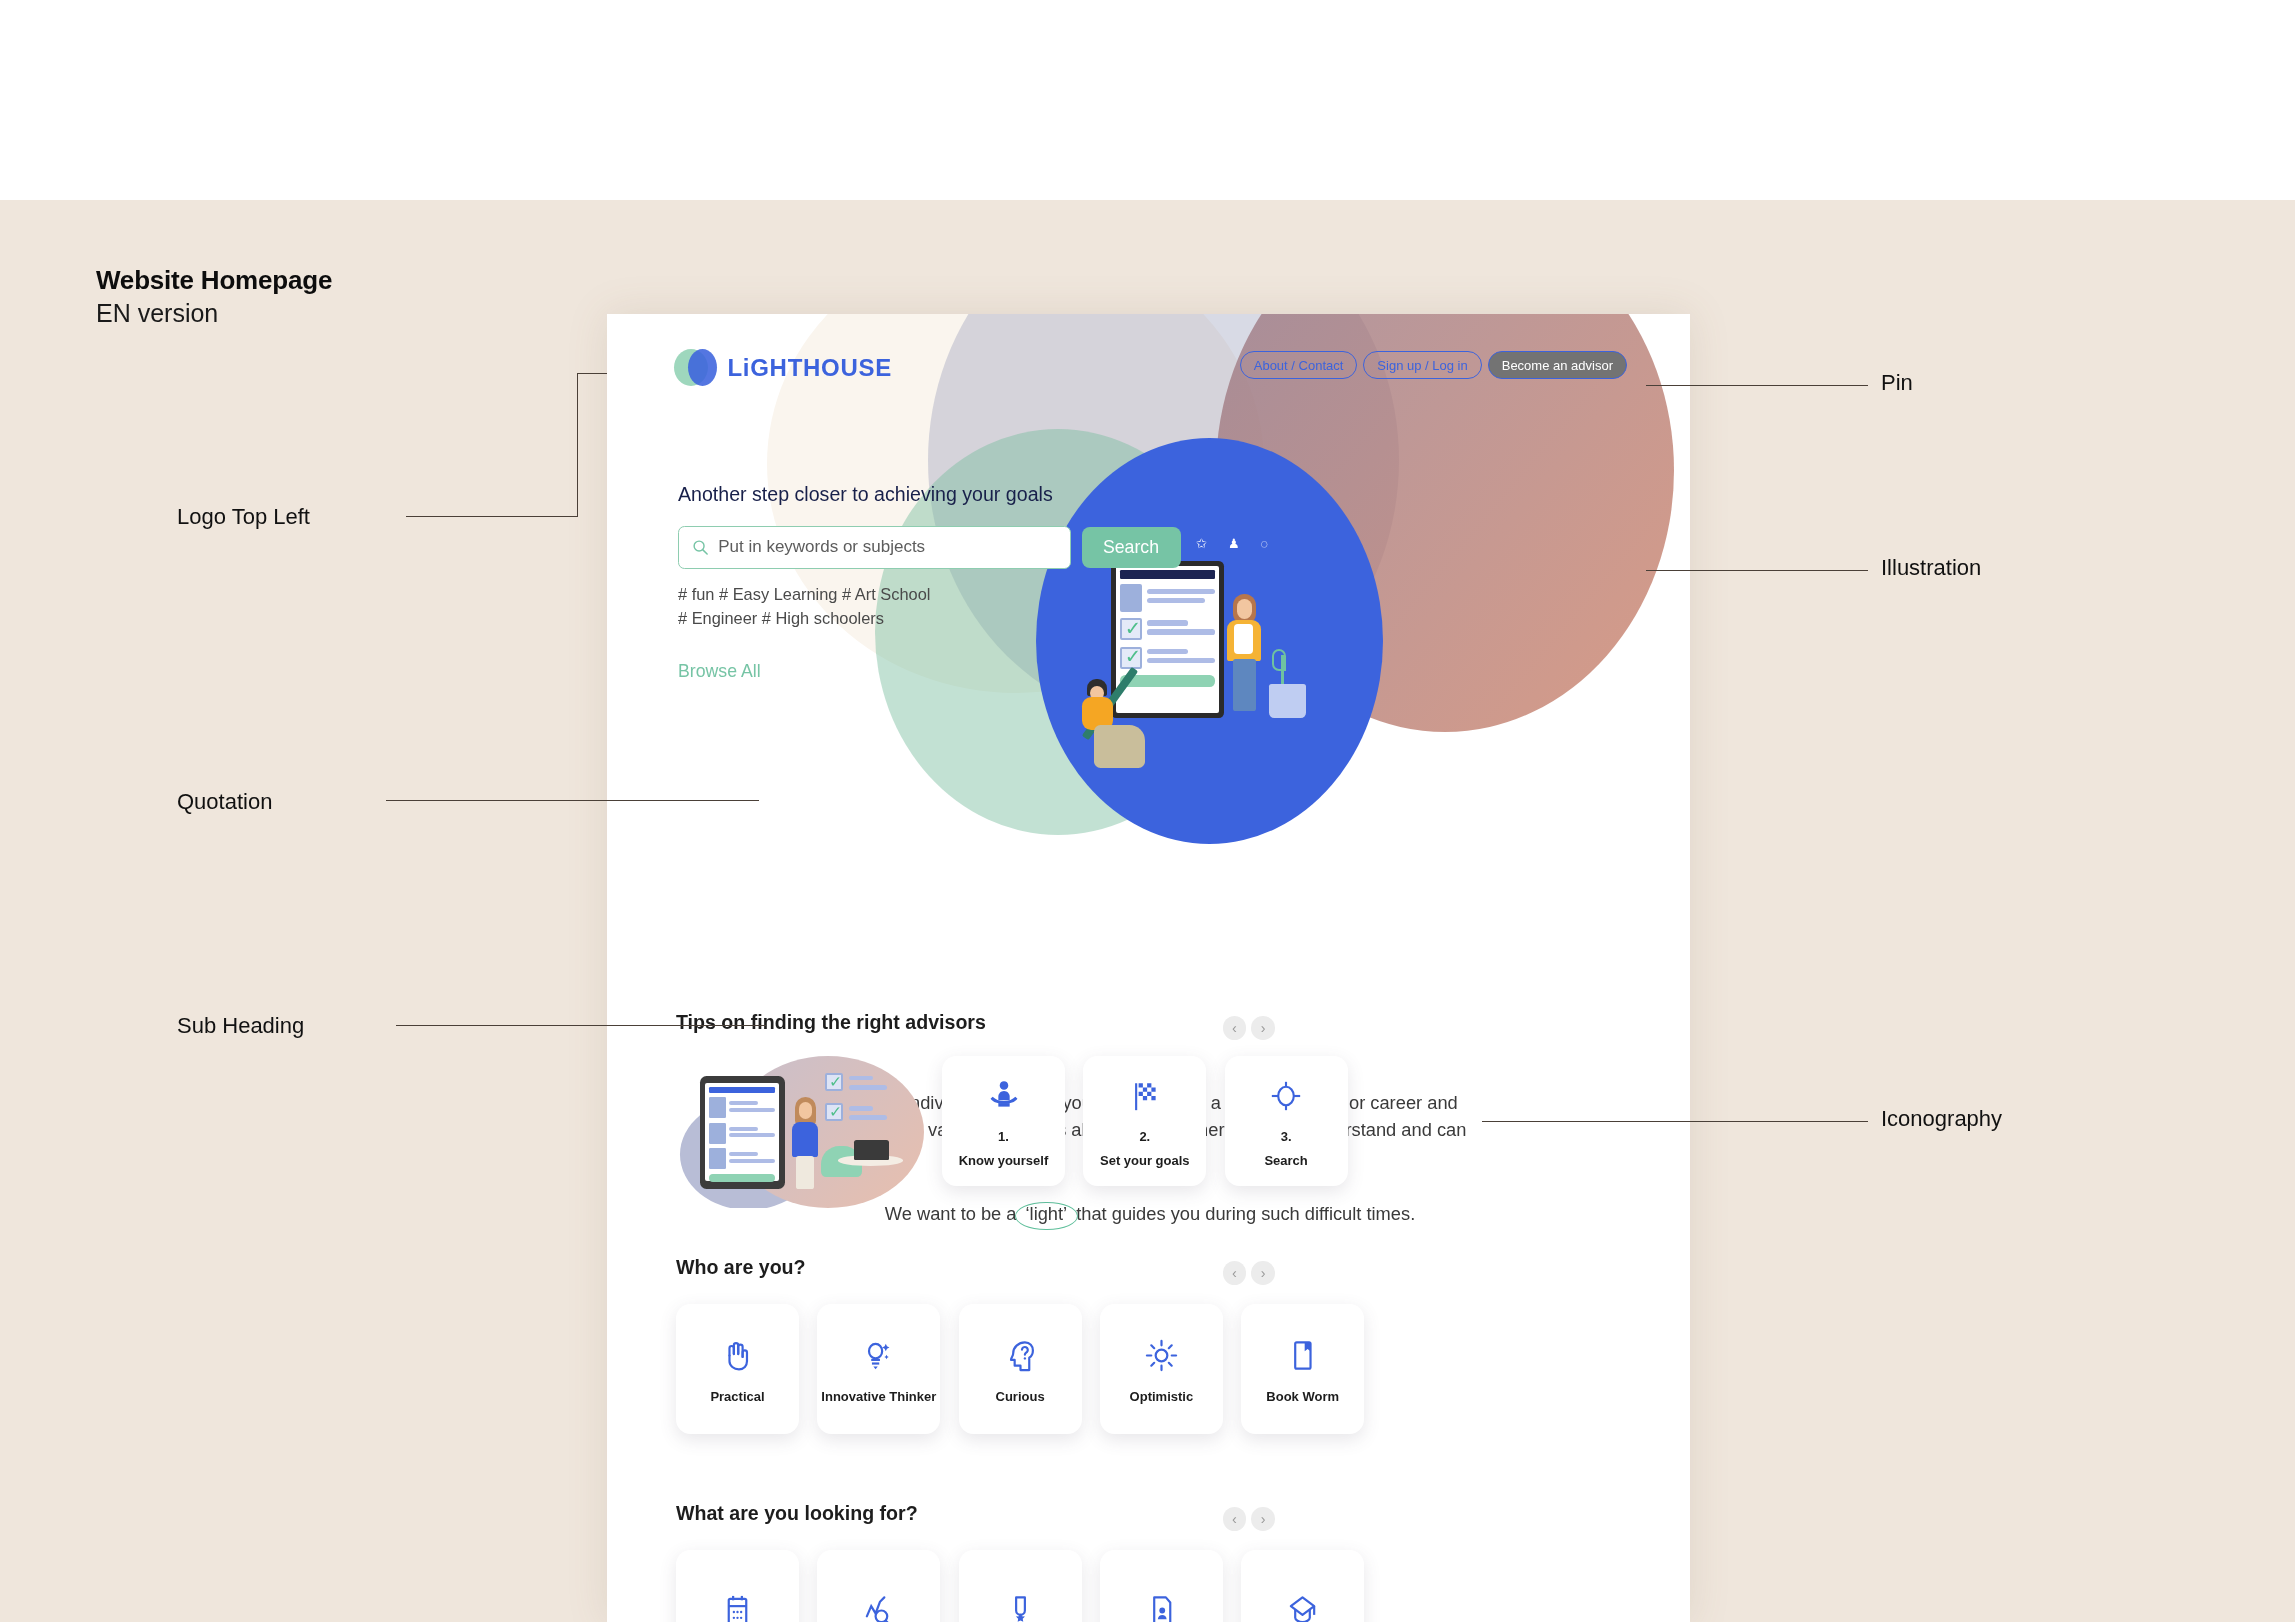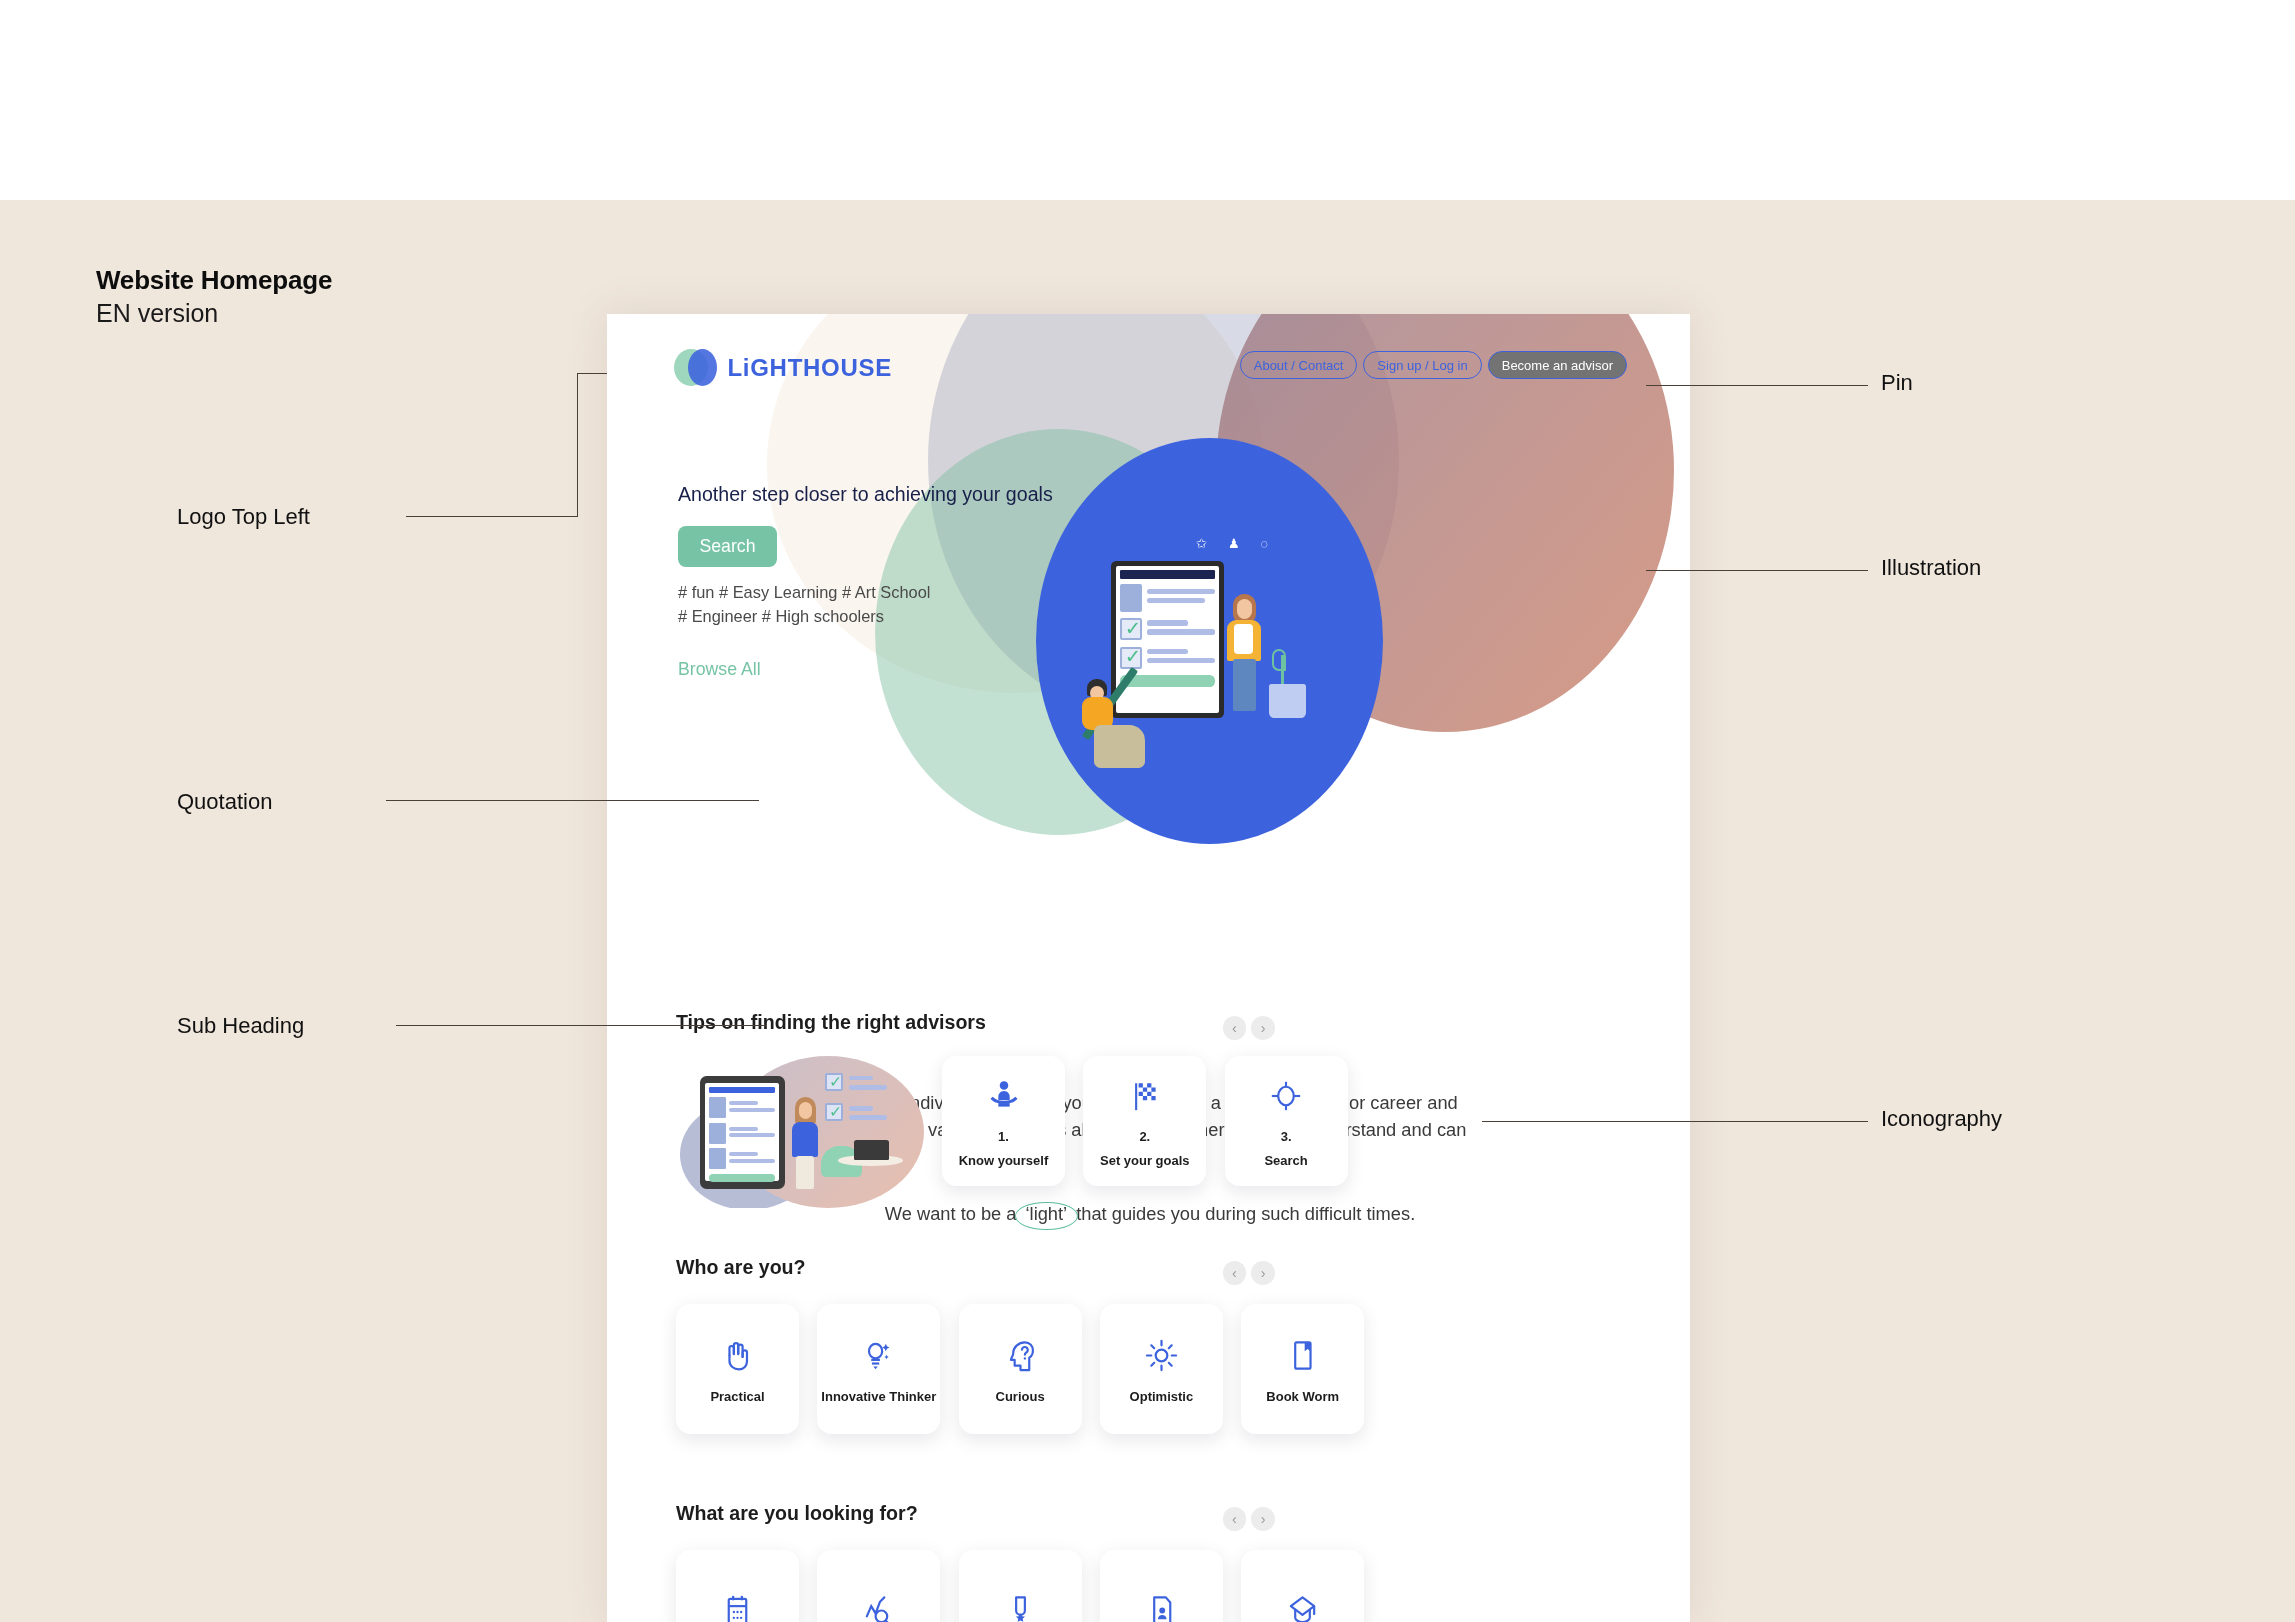--- a/index.html
+++ b/index.html
@@ -280,20 +280,27 @@
       <div class="hi-plant">
         <span class="lf"></span>
           <span class="st"></span>
           <span class="pot"></span>
       </div>
     </div>
 
     <div class="hero-copy">
       <div class="hero-kicker">Another step closer to achieving your goals</div>
       <div class="search-row">
+        <div class="search-box">
+          <svg width="17" height="17" viewBox="0 0 24 24" fill="none" stroke="#76C4A5" stroke-width="2">
+            <circle cx="10" cy="10" r="7"></circle>
+              <line x1="15" y1="15" x2="22" y2="22"></line>
+          </svg>
+          <span class="ph">Put in keywords or subjects</span>
+        </div>
         <div class="search-btn">Search</div>
       </div>
       <div class="tags">
         <div># fun # Easy Learning # Art School</div>
         <div># Engineer # High schoolers</div>
       </div>
       <div class="browse">Browse All</div>
     </div>
 
     <div class="quote">

